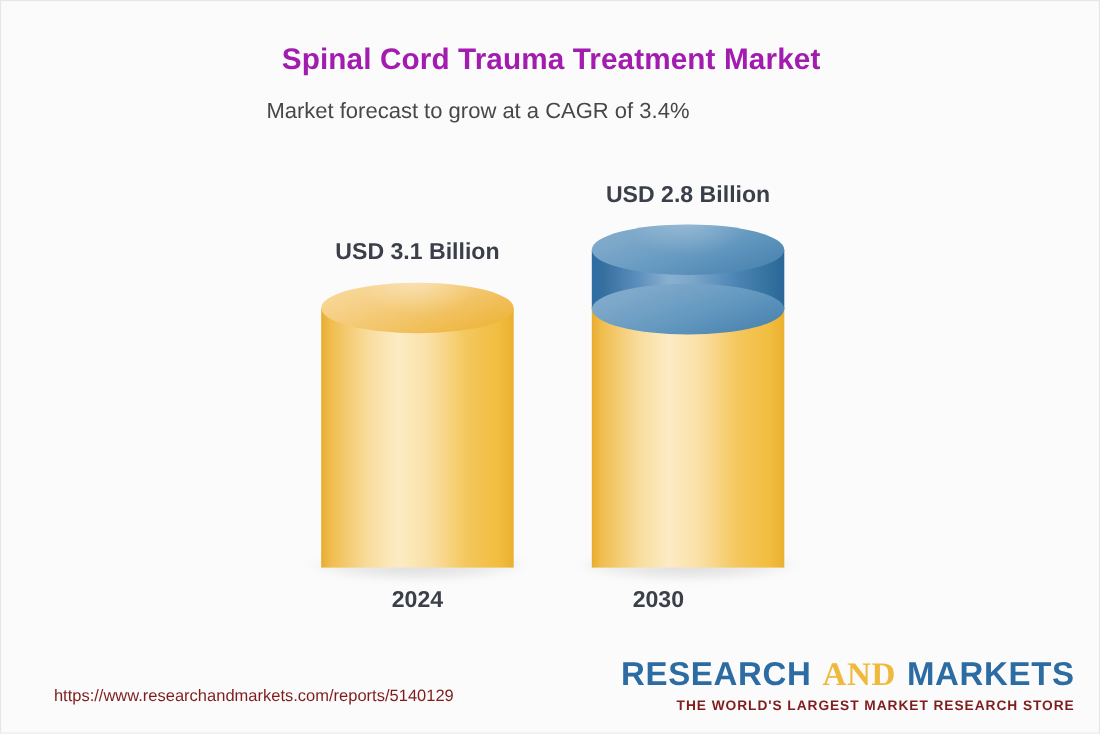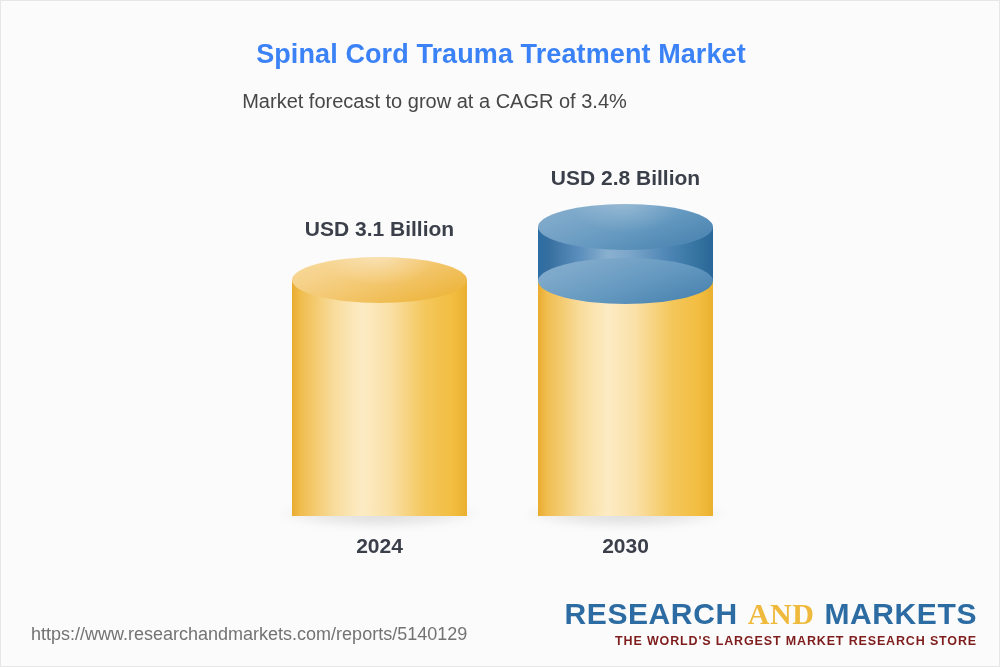--- a/index.html
+++ b/index.html
@@ -26,21 +26,21 @@
 
   
   .chart-title {
     position: absolute;
     left: 0;
     top: 38px;
     width: 1000px;
     text-align: center;
     font-size: 27px;
     font-weight: bold;
-    color: #3b82f6;
+    color: #a21caf;
     letter-spacing: 0.1px;
     white-space: nowrap;
   }
   .chart-subtitle {
     position: absolute;
     left: 0;
     top: 89px;
     width: 867px;
     text-align: center;
     font-size: 20px;
@@ -178,24 +178,24 @@
     text-align: center;
     font-size: 21px;
     font-weight: bold;
     color: #3a3f4a;
     white-space: nowrap;
   }
 
   
   .source-url {
     position: absolute;
-    left: 30px;
+    left: 48px;
     top: 623px;
-    font-size: 18px;
-    color: #737373;
+    font-size: 15px;
+    color: #7f1d1d;
     white-space: nowrap;
   }
   .brand {
     position: absolute;
     right: 22px;
     top: 598px;
     text-align: right;
   }
   .brand-name {
     font-size: 30px;
@@ -253,21 +253,21 @@
       </div>
 
       <div class="seg" style="top:0px; height:100px;">
         <div class="seg-body fill-blue-body" style="top:23px; height:54px;"></div>
         <div class="seg-cap fill-blue-cap" style="top:54px;"></div>
         <div class="seg-cap fill-blue-cap" style="top:0px;"></div>
         <div class="seg-cap-shade cap-rim-blue" style="top:0px;"></div>
       </div>
     </div>
 
-    <div class="cat-label" style="left:537px; top:533px; width:175px;">2030</div>
+    <div class="cat-label" style="left:510px; top:533px; width:175px;">2030</div>
 
   </div>
 
   <div class="source-url">https://www.researchandmarkets.com/reports/5140129</div>
 
   <div class="brand">
     <div class="brand-name"><span class="b-blue">RESEARCH</span><span class="b-gold" style="margin-left: 10px; margin-right: 10px;">AND</span><span class="b-blue">MARKETS</span></div>
     <div class="brand-tag">THE WORLD'S LARGEST MARKET RESEARCH STORE</div>
   </div>
 

